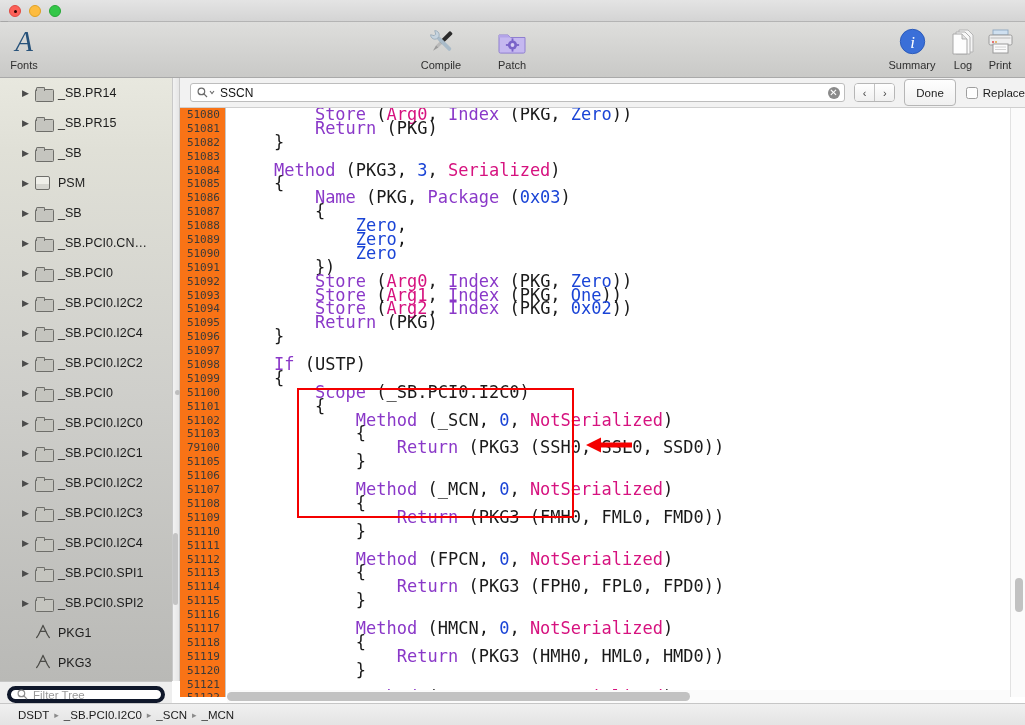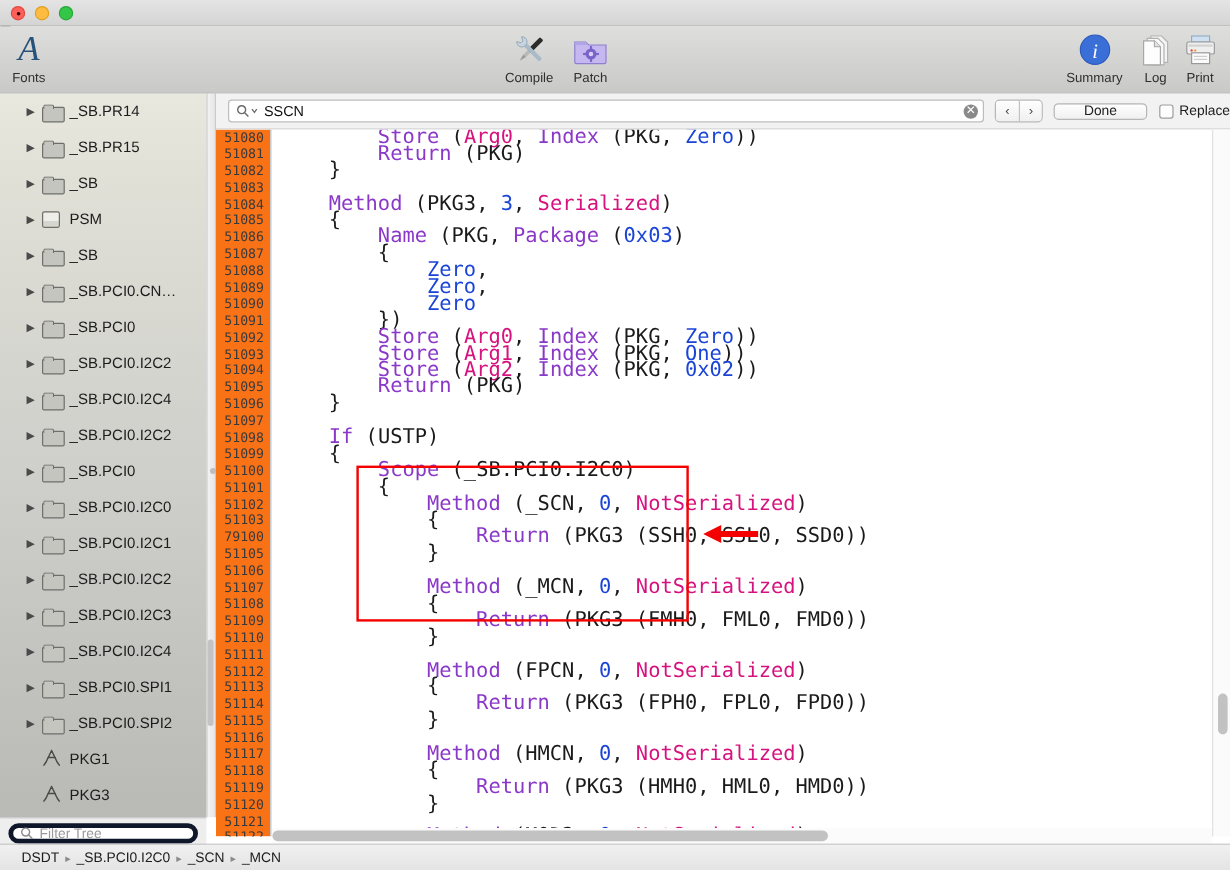--- a/index.html
+++ b/index.html
@@ -43,21 +43,21 @@
   }
   .tb-item {
     position: absolute; top: 3px; width: 56px; height: 52px;
     display: flex; flex-direction: column; align-items: center; justify-content: flex-start;
   }
   .tb-icon { height: 33px; display:flex; align-items:center; justify-content:center; }
   .tb-label { font-size: 11px; color: #2f2f2f; margin-top: 1px; white-space: nowrap; }
 
   #tb-fonts { left: 0px; width: 48px; }
   #tb-compile { left: 413px; }
-  #tb-patch { left: 464px; }
+  #tb-patch { left: 484px; }
   #tb-summary { left: 884px; }
   #tb-log { left: 935px; }
   #tb-print { left: 976px; width: 48px; }
 
   .fonts-A {
     font-family: "Liberation Serif", serif; font-size: 29px; font-style: italic;
     color: #27527a; line-height: 1;
   }
 
   
@@ -83,21 +83,21 @@
     margin-left: 9px; display: flex; height: 19px;
     border: 1px solid #b6b6b6; border-radius: 4px; overflow: hidden; background:#fcfcfc;
   }
   .nav-btn {
     width: 20px; display: flex; align-items: center; justify-content: center;
     font-size: 11px; color: #444; background: linear-gradient(to bottom,#fefefe,#f0f0f0);
     cursor: pointer;
   }
   .nav-btn + .nav-btn { border-left: 1px solid #c2c2c2; }
   #done-btn {
-    margin-left: 9px; height: 14px; padding: 0 24px;
+    margin-left: 9px; height: 27px; padding: 0 11px;
     border: 1px solid #b6b6b6; border-radius: 4px;
     background: linear-gradient(to bottom,#fefefe,#f0f0f0);
     font-size: 11.5px; color: #222; display: flex; align-items: center; cursor: pointer;
   }
   #replace-wrap { margin-left: 10px; display: flex; align-items: flex-end; gap: 5px; cursor: pointer; }
   #replace-box { width: 12px; height: 12px; border: 1px solid #9e9e9e; border-radius: 2.5px; background: #fdfdfd; }
   #replace-label { font-size: 11.5px; color: #1c1c1c; }
 
   
   #sidebar {

